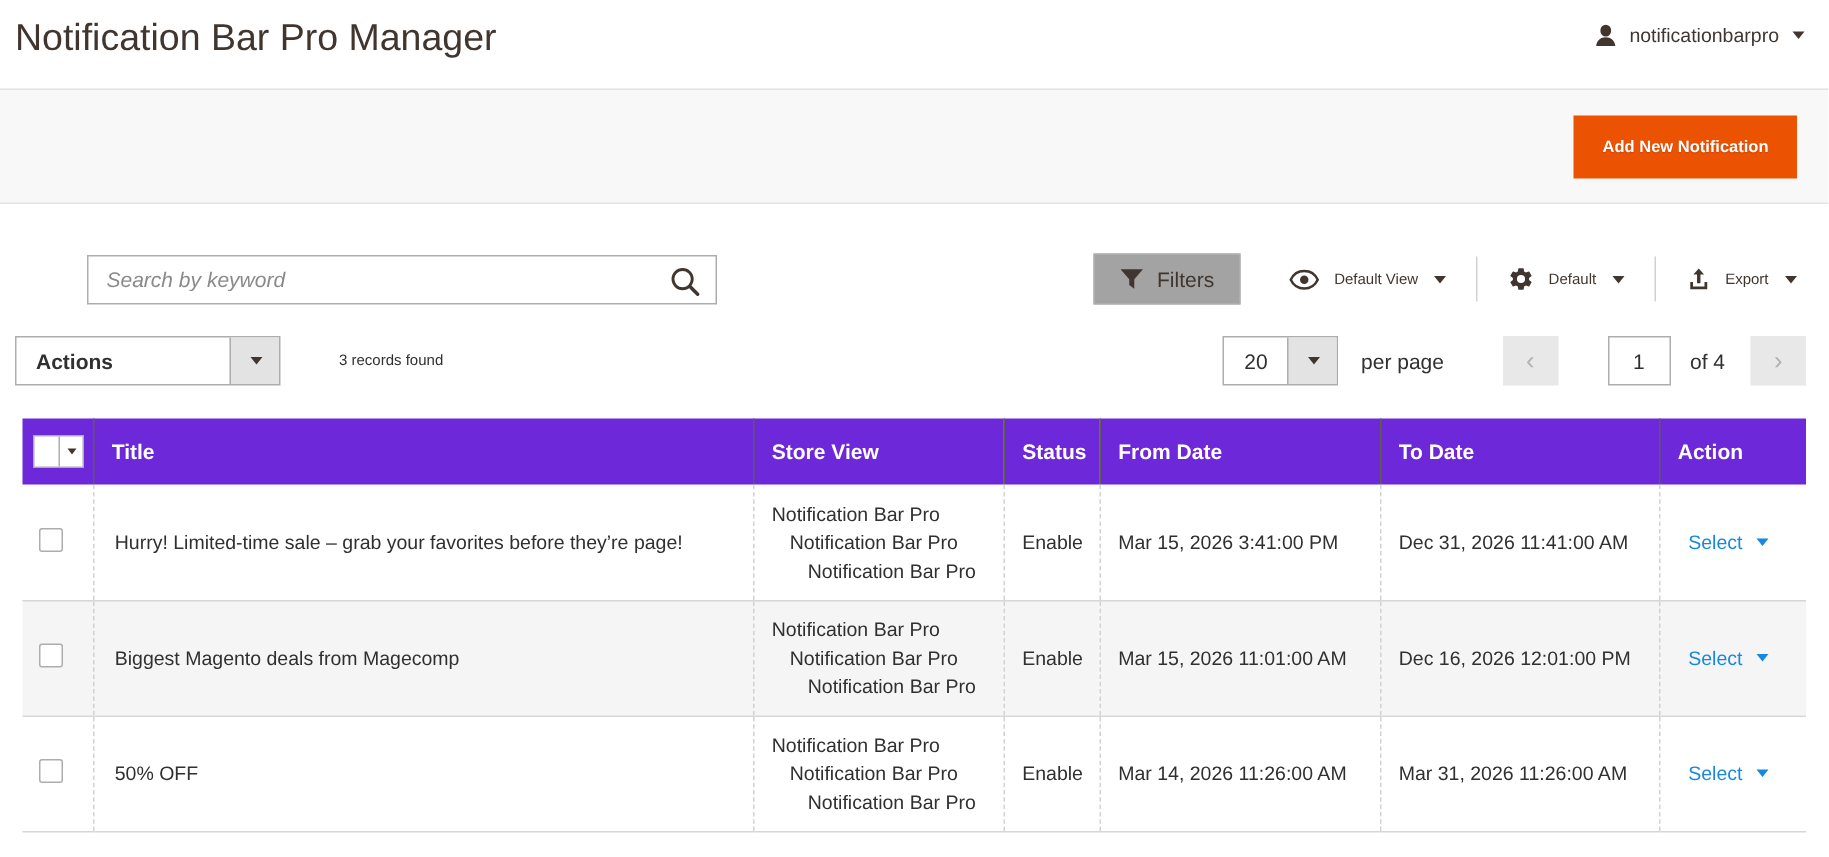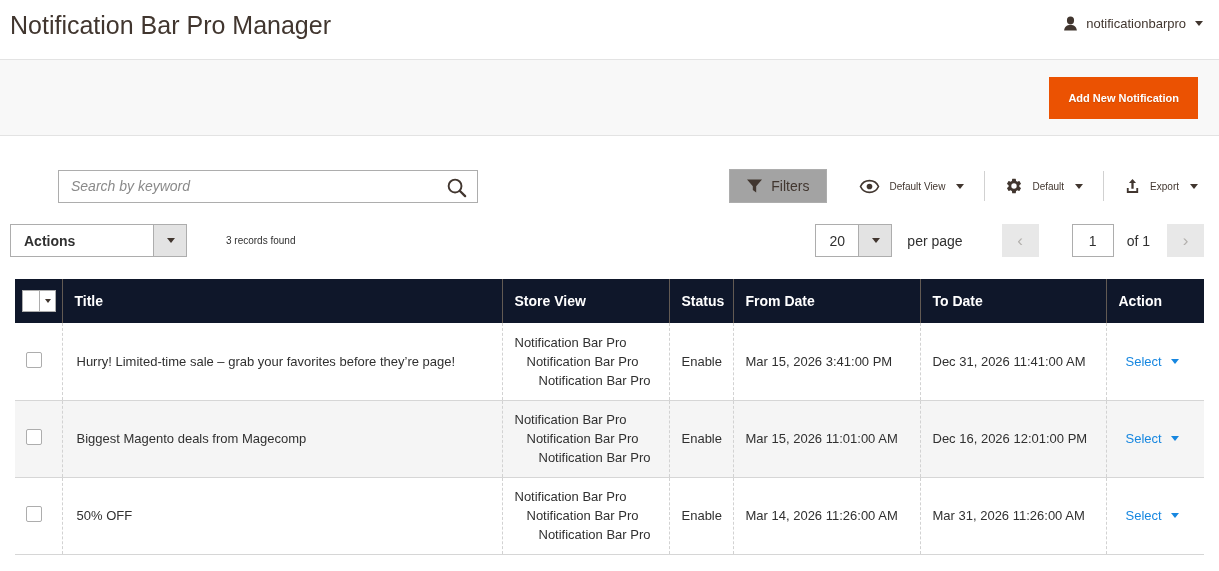--- a/index.html
+++ b/index.html
@@ -66,21 +66,21 @@
   .page-btn {
     width:37px; height:33px; background:#e8e8e8; border:0; color:#b3b0ad;
     font-size:17px; font-family:inherit; display:flex; align-items:center; justify-content:center; cursor:default;
   }
   .page-input { width:42px; height:33px; border:1px solid #adadad; text-align:center; font-family:inherit; font-size:14px; color:#303030; margin-left:33px; }
   .of-label { font-size:14px; margin:0 17px 0 13px; }
 
   
   .grid-table { width:1189px; margin:22px 15px 0 15px; border-collapse:collapse; table-layout:fixed; }
   .grid-table thead th {
-    background:#0f172a; color:#fff; font-size:14px; font-weight:700; text-align:left;
+    background:#6d28d9; color:#fff; font-size:14px; font-weight:700; text-align:left;
     height:44px; padding:0 6px 0 12px; border-left:1px solid #625a53; cursor:pointer;
   }
   .grid-table thead th:first-child { border-left:0; cursor:default; }
   .grid-table tbody td {
     height:77px; padding:0 8px 0 12px; vertical-align:middle;
     border-bottom:1px solid #d6d6d6; border-left:1px dashed #d2d2d2;
     font-size:13px; color:#303030;
   }
   .grid-table tbody td:first-child { border-left:0; }
   .grid-table tbody tr.alt { background:#f5f5f5; }
@@ -197,21 +197,21 @@
       <span class="dd-label">20</span>
       <span class="dd-caret">
           <span class="caret"></span>
         </span>
     </div>
     <span class="pp-label">per page</span>
     <button class="page-btn">
         <span>‹</span>
       </button>
     <input class="page-input" type="text" value="1" style="">
-    <span class="of-label">of 1</span>
+    <span class="of-label">of 4</span>
     <button class="page-btn">
         <span>›</span>
       </button>
   </div>
 </div>
 
 <table class="grid-table">
   <colgroup>
     <col class="col-cb">
       <col class="col-title">

